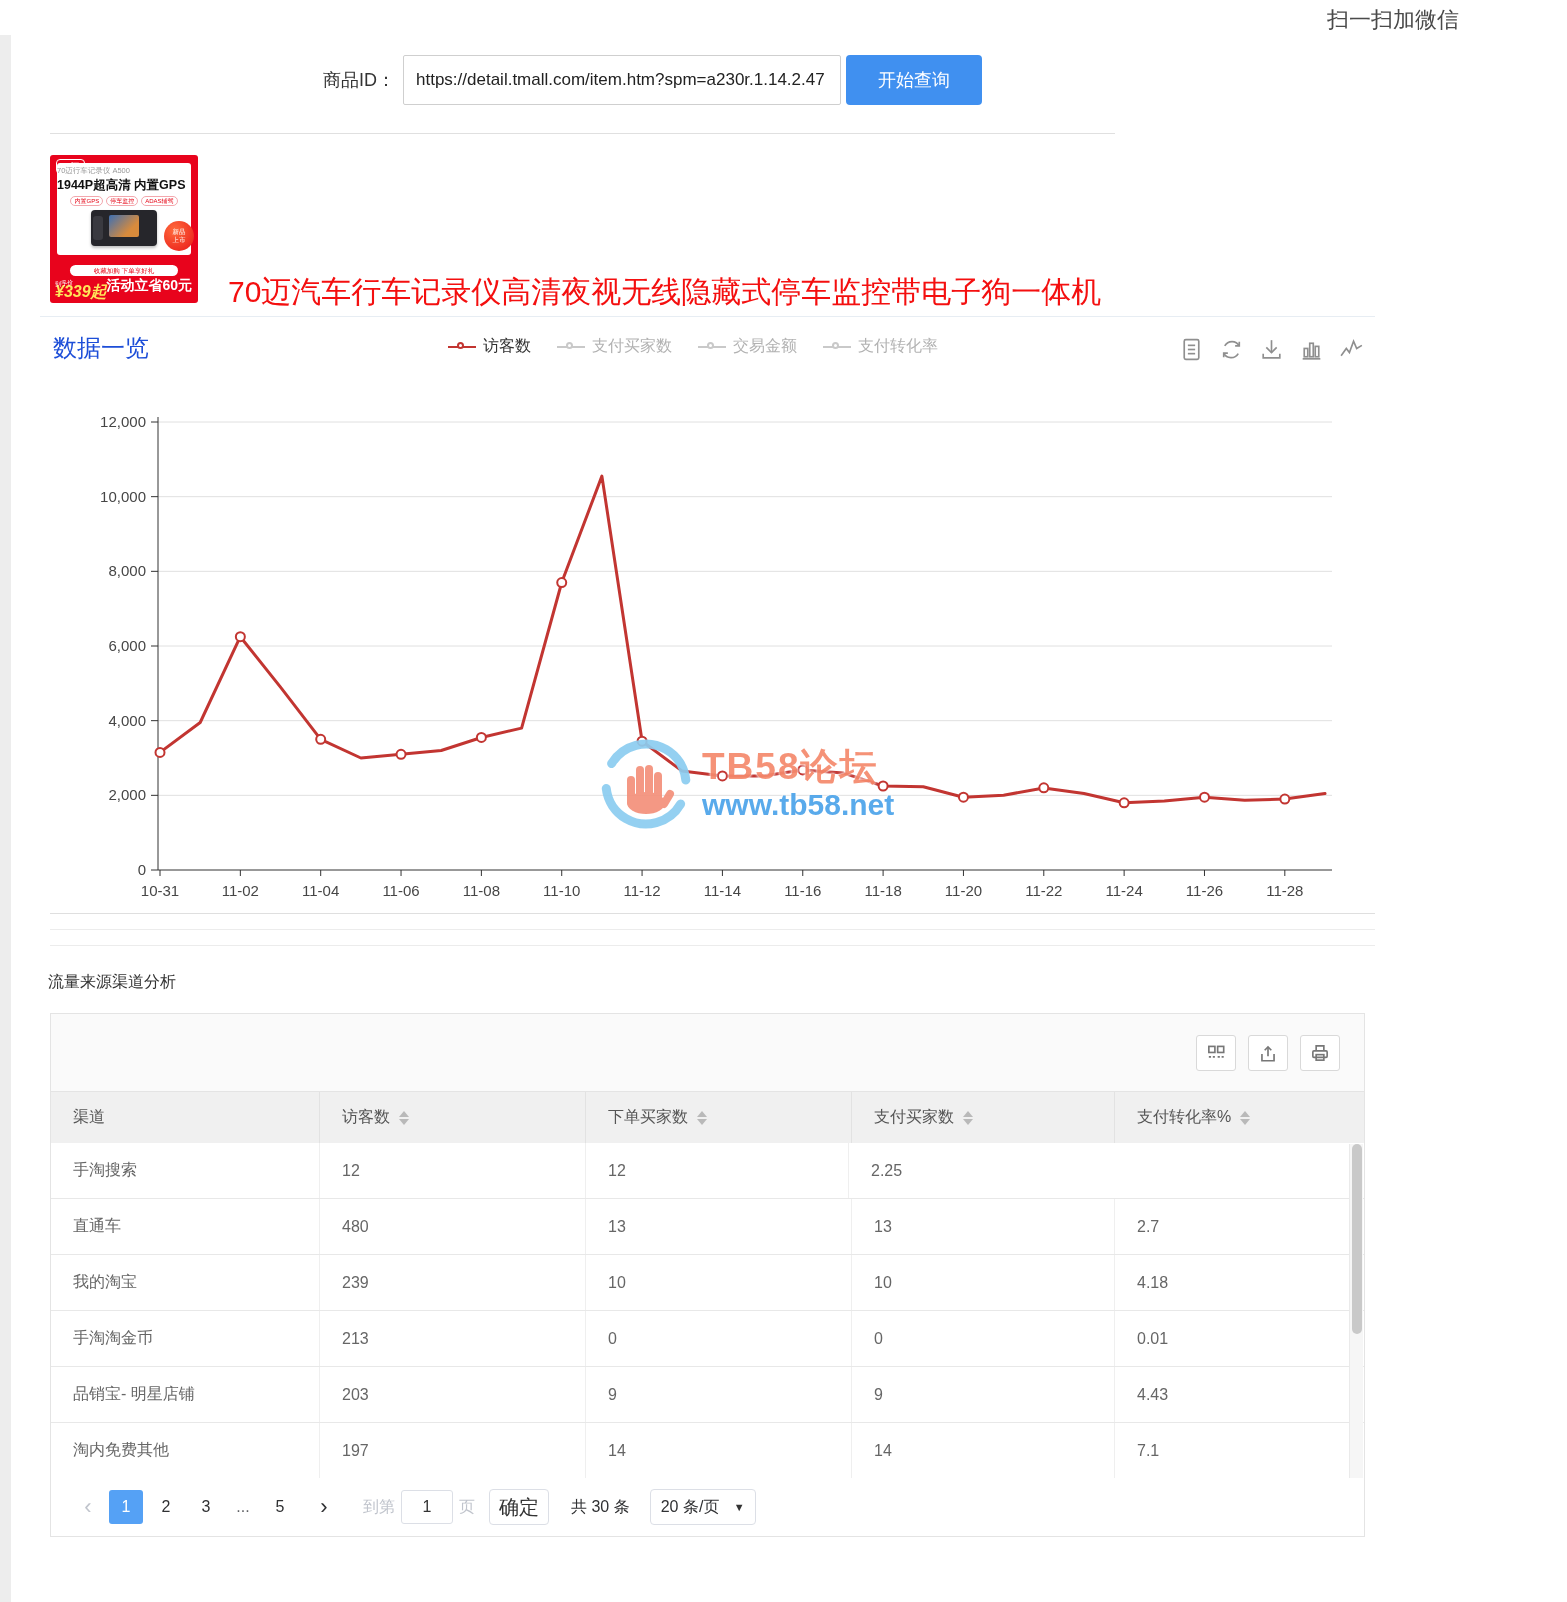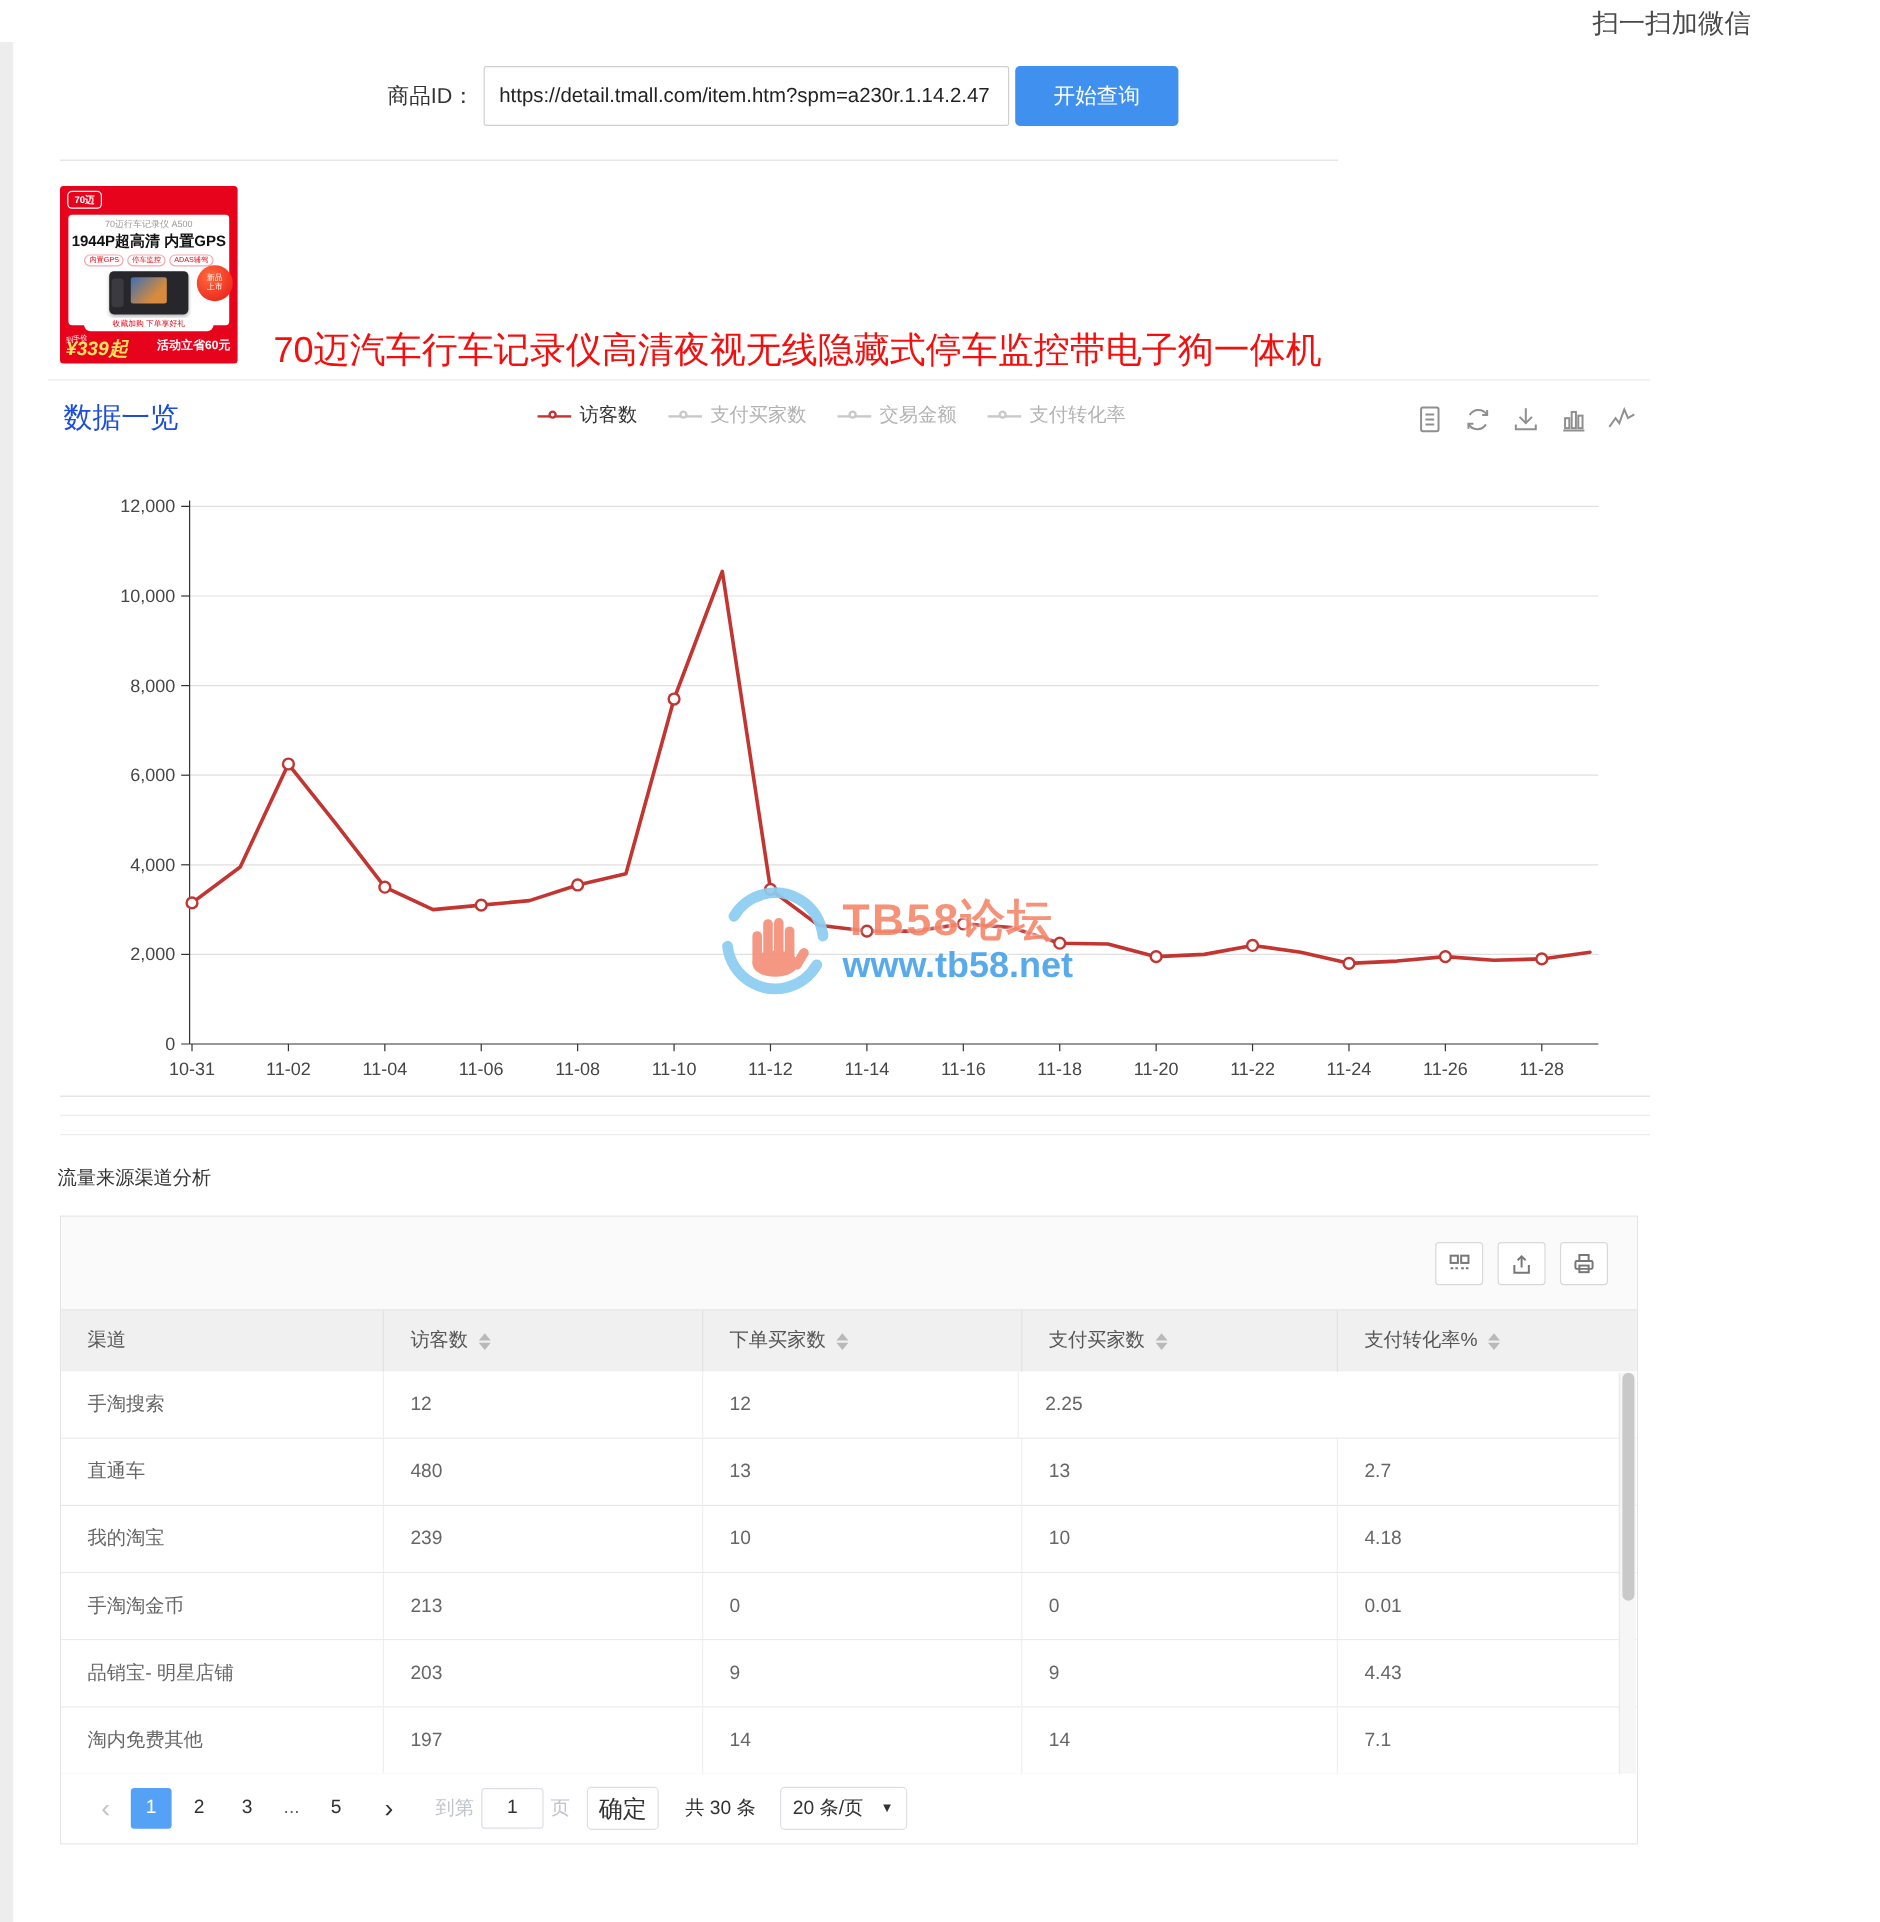--- a/index.html
+++ b/index.html
@@ -12,34 +12,34 @@
 
   
   .q-label { position:absolute; left:323px; top:68px; font-size:18px; color:#333; }
   .q-input { position:absolute; left:403px; top:55px; width:438px; height:50px; border:1px solid #cfcfcf; border-radius:2px; font-size:17px; color:#222; padding:0 12px; font-family:inherit; }
   .q-btn { position:absolute; left:846px; top:55px; width:136px; height:50px; background:#4090f0; color:#fff; border:none; border-radius:4px; font-size:18px; cursor:pointer; font-family:inherit; }
   .divider1 { position:absolute; left:50px; top:133px; width:1065px; height:1px; background:#e0e0e0; }
 
   
   .thumb { position:absolute; left:50px; top:155px; width:148px; height:148px; background:#e8031c; border-radius:3px; overflow:hidden; }
   .thumb-logo { position:absolute; left:6px; top:4px; border:1px solid #fff; border-radius:4px; color:#fff; font-size:8px; font-weight:bold; padding:1px 5px; }
-  .thumb-card { position:absolute; left:7px; right:7px; top:24px; height:92px; background:#fff; border-radius:3px; text-align:center; padding-top:3px; }
+  .thumb-card { position:absolute; left:7px; right:7px; top:8px; height:92px; background:#fff; border-radius:3px; padding-top:3px; }
   .thumb-model { font-size:7.5px; color:#999; }
   .thumb-headline { font-size:12.5px; font-weight:bold; color:#111; letter-spacing:0; margin-top:1px; }
   .thumb-pills { display:flex; justify-content:center; gap:3px; margin-top:2px; }
   .thumb-pill { font-size:6px; color:#e60012; border:1px solid #f3a7ad; border-radius:6px; padding:0 3px; line-height:8px; }
   .thumb-photo { width:66px; height:36px; background:#26262b; border-radius:4px; margin:4px auto 0; position:relative; box-shadow:0 2px 3px rgba(0,0,0,.25); }
   .thumb-screen { position:absolute; left:18px; top:5px; width:30px; height:22px; border-radius:2px; background:linear-gradient(135deg,#3d6fb3,#d88b3c 70%); }
   .thumb-lens { position:absolute; left:2px; top:6px; width:10px; height:24px; background:#3a3a40; border-radius:3px; }
   .thumb-badge { position:absolute; right:4px; top:66px; width:30px; height:30px; background:radial-gradient(circle at 35% 30%,#ff6a3c,#e81717); border-radius:50%; color:#fff; font-size:6.5px; display:flex; flex-direction:column; align-items:center; justify-content:center; line-height:8px; }
   .thumb-promo-pill { position:absolute; left:20px; right:20px; bottom:27px; background:#fff; border-radius:8px; color:#e60012; font-size:6.5px; text-align:center; line-height:11px; }
   .thumb-price { position:absolute; left:5px; bottom:3px; color:#ffe65a; line-height:1; }
   .thumb-price .pfx { font-size:6px; color:#fff; display:block; transform:rotate(-8deg); }
   .thumb-price .val { font-size:16px; font-weight:bold; font-style:italic; }
-  .thumb-promo-bottom { position:absolute; right:6px; bottom:8px; color:#fff; font-size:10px; font-weight:bold; }
+  .thumb-promo-bottom { position:absolute; right:6px; bottom:8px; color:#fff; font-size:14px; font-weight:bold; }
 
   .product-title { position:absolute; left:228px; top:272px; width:960px; font-size:30px; color:#f40f0f; white-space:nowrap; }
   .divider2 { position:absolute; left:40px; top:316px; width:1335px; height:1px; background:#e7edf3; }
 
   
   .overview-title { position:absolute; left:53px; top:332px; font-size:24px; font-weight:normal; color:#1d4ed8; }
   .legend { position:absolute; left:448px; top:336px; display:flex; align-items:center; gap:26px; }
   .legend-item { display:flex; align-items:center; gap:7px; cursor:pointer; }
   .lg-marker { position:relative; width:28px; height:12px; }
   .lg-marker .bar { position:absolute; left:0; top:5px; width:28px; height:2px; background:#c23531; }

